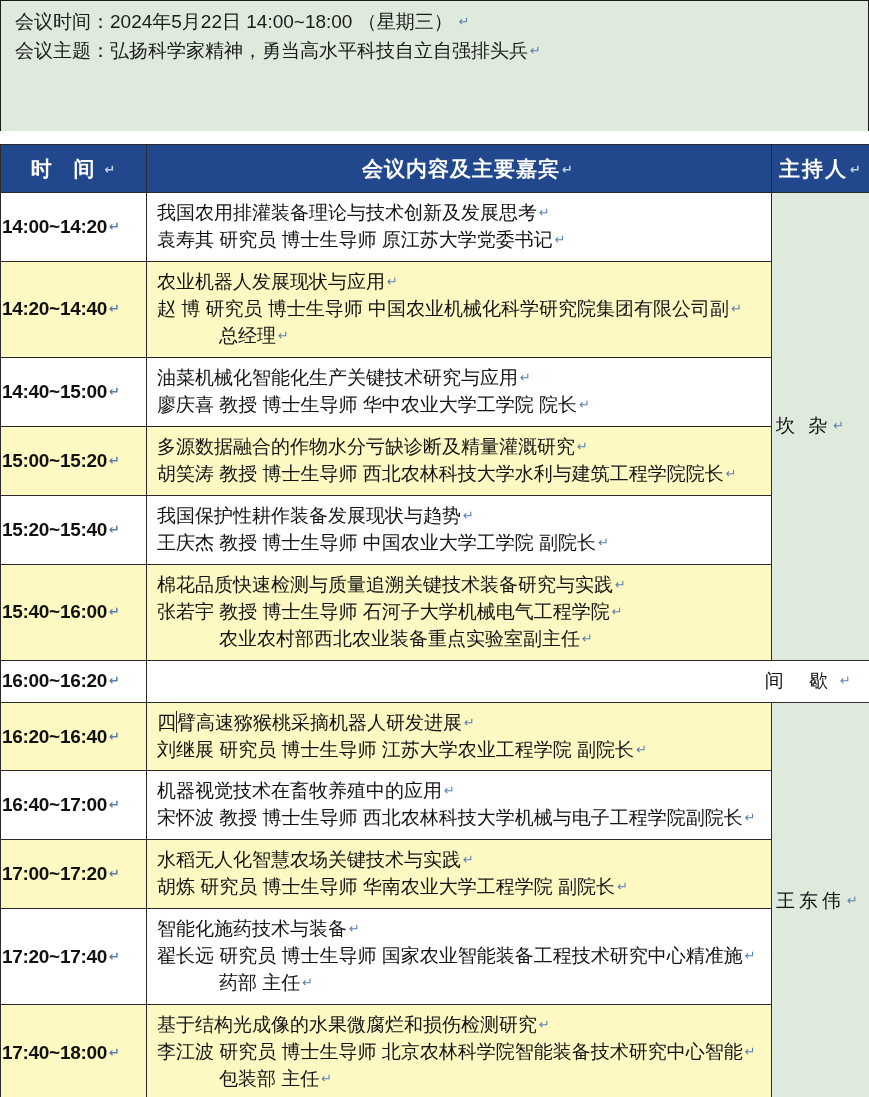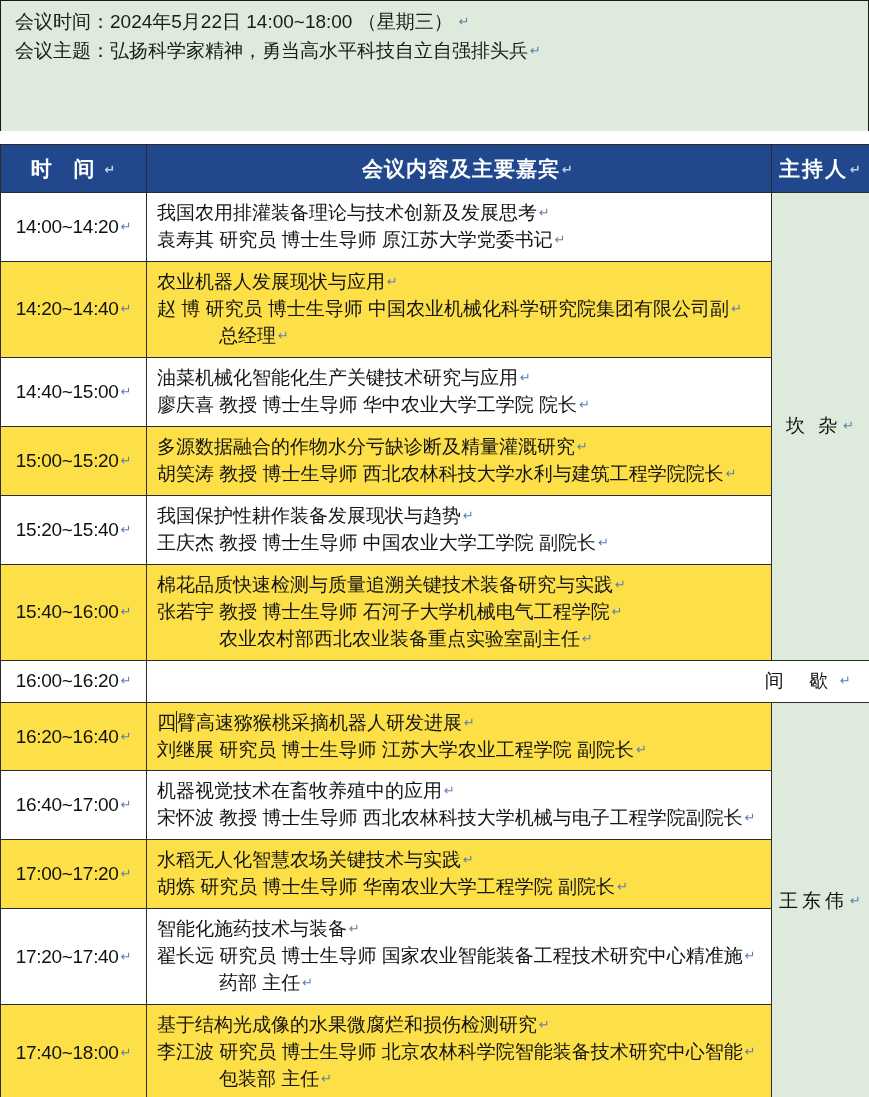--- a/index.html
+++ b/index.html
@@ -86,52 +86,51 @@
     height: 48px;
     letter-spacing: 1px;
     text-align: center;
     border-color: #2b2b2b;
     padding-left: 19px;
   }
   thead th.th-time  { letter-spacing: 8px; padding-left: 8px; }
   thead th.th-host  { letter-spacing: 2px; padding-left: 2px; }
 
   td.time {
-    text-align: center;
-    font-weight: normal;
+    font-weight: bold;
     font-size: 19px;
     color: #111111;
     white-space: nowrap;
     letter-spacing: -0.3px;
   }
   td.content {
     padding: 7px 8px 7px 10px;
     font-size: 19px;
     color: #141414;
     line-height: 1.42;
   }
   td.content .ln { display: block; white-space: nowrap; }
   td.content .ln.indent { padding-left: 62px; }
   td.content.center-break {
     text-align: right;
     font-size: 19px;
     letter-spacing: 10px;
     padding-left: 0;
   }
   td.host {
-    text-align: center;
+    text-align: left;
     font-size: 19px;
     color: #141414;
     letter-spacing: 4px;
     padding-left: 4px;
   }
 
   
   tr.row-white > td { background: #FFFFFF; }
-  tr.row-green > td { background: #fde047; }
+  tr.row-green > td { background: #fef9c3; }
   td.host-cell { background: #DDEADC !important; }
 
   
   .caret {
     display: inline-block;
     width: 1px;
     height: 22px;
     background: #222;
     vertical-align: -4px;
     margin: 0 0px;

